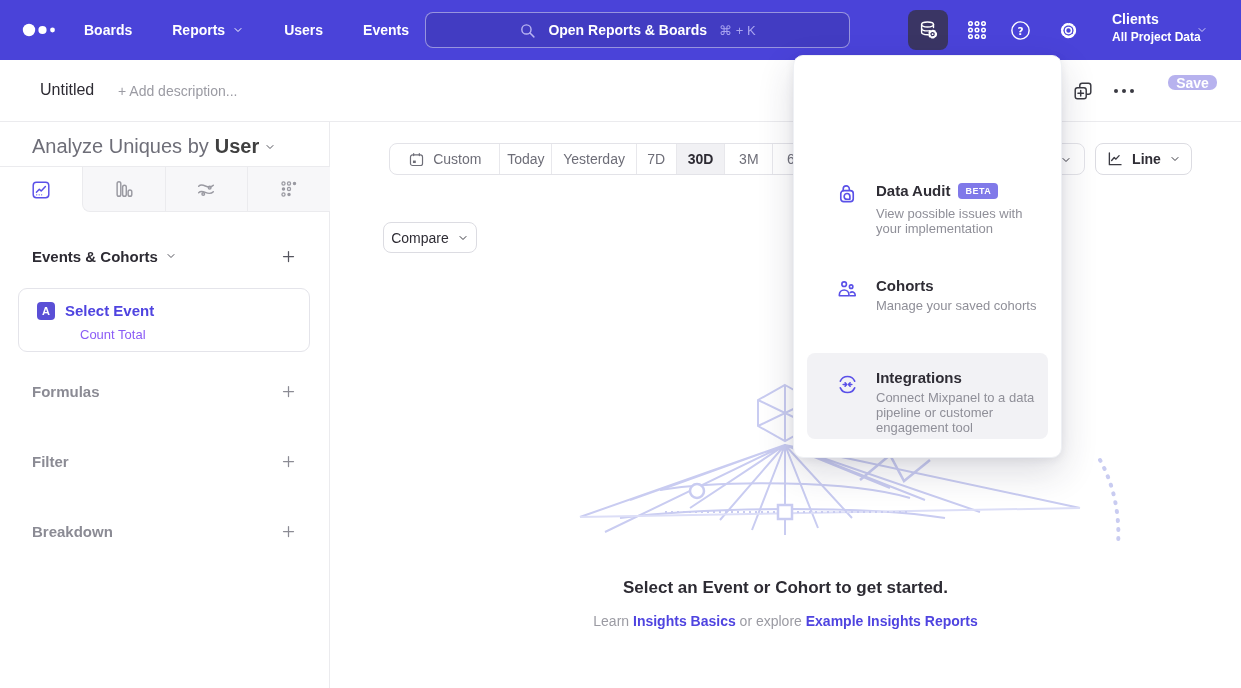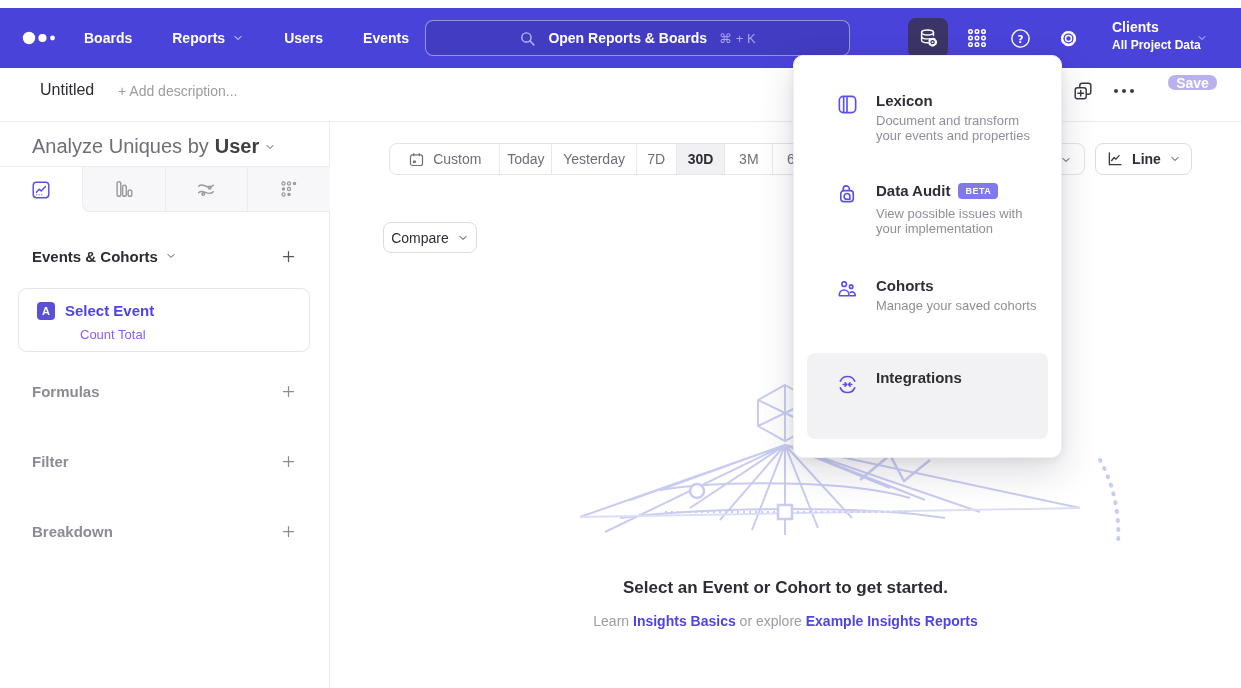--- a/index.html
+++ b/index.html
@@ -1,19 +1,19 @@
 <!DOCTYPE html>
 <html><head>
 <meta charset="utf-8">
 <style>
   * { margin:0; padding:0; box-sizing:border-box; }
   html,body { width:1241px; height:688px; font-family:"Liberation Sans", sans-serif; background:#ffffff; overflow:hidden; position:relative; }
 
   
-  .navbar { position:absolute; top:8px; left:0; width:1241px; height:60px; background:#4a43d9; z-index:10; }
+  .navbar { position:absolute; top:0; left:0; width:1241px; height:60px; background:#4a43d9; z-index:10; }
   .logo { position:absolute; left:22px; top:20px; }
   .nav-links { position:absolute; left:84px; top:0; height:60px; display:flex; align-items:center; gap:40px; }
   .nav-link { color:#ffffff; font-size:14px; font-weight:600; display:flex; align-items:center; gap:7px; cursor:pointer; }
   .chev { width:12px; height:12px; stroke:currentColor; fill:none; stroke-width:2; stroke-linecap:round; stroke-linejoin:round; }
   .searchbar { position:absolute; left:425px; top:12px; width:425px; height:36px; border:1px solid rgba(255,255,255,.45); background:rgba(0,0,0,.10); border-radius:8px; display:flex; align-items:center; justify-content:center; gap:12px; cursor:pointer; }
   .searchbar .ph { color:#ffffff; font-size:14px; font-weight:600; }
   .searchbar .sc { color:#a9a4f0; font-size:13px; }
   .nav-iconbtn { position:absolute; top:10px; width:40px; height:40px; border-radius:8px; display:flex; align-items:center; justify-content:center; cursor:pointer; }
   .nav-iconbtn.active { background:#3a3564; }
   .account { position:absolute; left:1112px; top:11px; color:#fff; cursor:pointer; }
@@ -355,32 +355,20 @@
       <span>Learn</span>
       <a>Insights Basics</a>
       <span>or explore</span>
       <a>Example Insights Reports</a>
     </div>
   </div>
 </div>
 
 <div class="panel">
 
-  <div class="menu-item" style="top:36px;">
-    <svg class="mi-icon" width="23" height="23" viewBox="0 0 24 24" fill="none" stroke="#5a50e8" stroke-width="1.7" stroke-linejoin="round">
-      <rect x="3.5" y="3.5" width="17" height="17" rx="4"></rect>
-      <path d="M8 3.5v17M11.5 3.5v17"></path>
-    </svg>
-    <div class="mi-text">
-      <div class="mi-title">
-          <span>Lexicon</span>
-        </div>
-      <div class="mi-desc">Document and transform your events and properties</div>
-    </div>
-  </div>
 
   <div class="menu-item" style="top:126px;">
     <svg class="mi-icon" width="23" height="23" viewBox="0 0 24 24" fill="none" stroke="#5a50e8" stroke-width="1.7" stroke-linecap="round" stroke-linejoin="round">
       <path d="M7.5 8V6.2A3.2 3.2 0 0 1 13.9 6.2V7"></path>
       <rect x="5" y="8" width="13" height="11.5" rx="3"></rect>
       <path d="M14.5 14a3 3 0 1 0-3 3h3v-3z"></path>
     </svg>
     <div class="mi-text">
       <div class="mi-title">
           <span>Data Audit</span>
@@ -409,16 +397,17 @@
     <svg class="mi-icon" width="23" height="23" viewBox="0 0 24 24" fill="none" stroke="#5a50e8" stroke-width="1.7" stroke-linecap="round" stroke-linejoin="round">
       <path d="M19.5 8.5a8.2 8.2 0 0 0-15 0"></path>
       <path d="M4.5 15.5a8.2 8.2 0 0 0 15 0"></path>
       <path d="M7.5 12h3.5M9.5 10.2l1.7 1.8-1.7 1.8"></path>
       <path d="M16.5 12H13M14.7 10.2L13 12l1.7 1.8"></path>
     </svg>
     <div class="mi-text">
       <div class="mi-title">
           <span>Integrations</span>
         </div>
+      <div class="mi-desc">Connect Mixpanel to a data pipeline or customer engagement tool</div>
     </div>
   </div>
 
 </div>
 
 </body></html>

